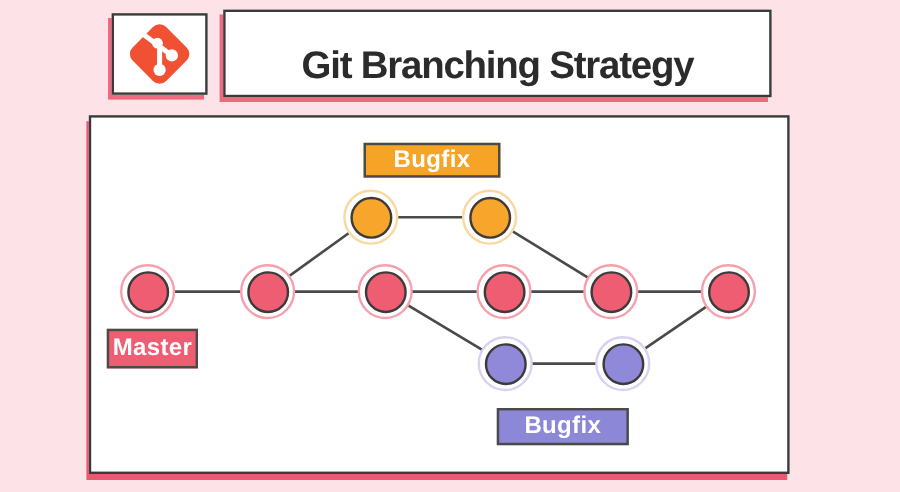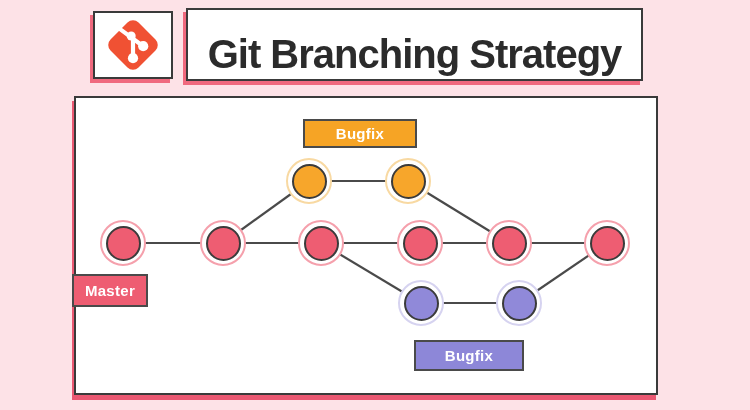--- a/index.html
+++ b/index.html
@@ -17,21 +17,21 @@
     box-shadow:-3px 4px 0 0 #F0697E;
     display:flex;align-items:center;justify-content:center;
   }
   .title-box{
     position:absolute;left:186px;top:8px;width:457px;height:73px;
     background:#ffffff;border:2px solid #3a3a3a;box-sizing:border-box;
     box-shadow:-3px 4px 0 0 #F0697E;
     display:flex;align-items:center;justify-content:center;
   }
   .title-text{
-    font-size:40px;font-weight:700;color:#2b2b2b;letter-spacing:-1px;
+    font-size:32px;font-weight:700;color:#2b2b2b;letter-spacing:-1px;
     white-space:nowrap;
     margin-top:20px;
   }
 
   
   .panel{
     position:absolute;left:74px;top:96px;width:584px;height:299px;
     background:#ffffff;border:2.5px solid #3a3a3a;box-sizing:border-box;
     box-shadow:-2px 5px 0 0 #EA5872;
   }
@@ -43,21 +43,21 @@
     display:flex;align-items:center;justify-content:center;
   }
   .node .core{
     width:35px;height:35px;border-radius:50%;
     box-sizing:border-box;border:2.5px solid #3b3b3b;
   }
 
   .branch-label{
     position:absolute;box-sizing:border-box;border:2px solid #4a4a4a;
     display:flex;align-items:center;justify-content:center;
-    color:#ffffff;font-weight:700;font-size:15px;letter-spacing:.3px;
+    color:#ffffff;font-weight:700;font-size:20px;letter-spacing:.3px;
   }
 </style>
 </head>
 <body>
 
 <div class="stage">
 
   <div class="logo-box">
     <svg width="60" height="60" viewBox="0 0 100 100">
       <rect x="17" y="17" width="66" height="66" rx="13" fill="#F05133" transform="rotate(45 50 50)"></rect>
@@ -116,16 +116,16 @@
       </div>
       <div class="node" style="left: 398px; top: 280px; border: 2px solid rgb(214, 211, 240);">
         <div class="core" style="background: rgb(144, 137, 217);"></div>
       </div>
       <div class="node" style="left: 496px; top: 280px; border: 2px solid rgb(214, 211, 240);">
         <div class="core" style="background: rgb(144, 137, 217);"></div>
       </div>
     </div>
 
   <div class="branch-label" id="label-bugfix" style="left: 303px; top: 119px; width: 114px; height: 29px; background: rgb(246, 164, 37);">Bugfix</div>
-  <div class="branch-label" id="label-master" style="left: 72px; top: 274px; width: 76px; height: 33px; background: rgb(238, 93, 114);">Master</div>
+  <div class="branch-label" id="label-master" style="left: 89px; top: 274px; width: 76px; height: 33px; background: rgb(238, 93, 114);">Master</div>
   <div class="branch-label" id="label-feature" style="left: 414px; top: 340px; width: 110px; height: 31px; background: rgb(141, 135, 216);">Bugfix</div>
 
 </div>
 
 </body></html>

